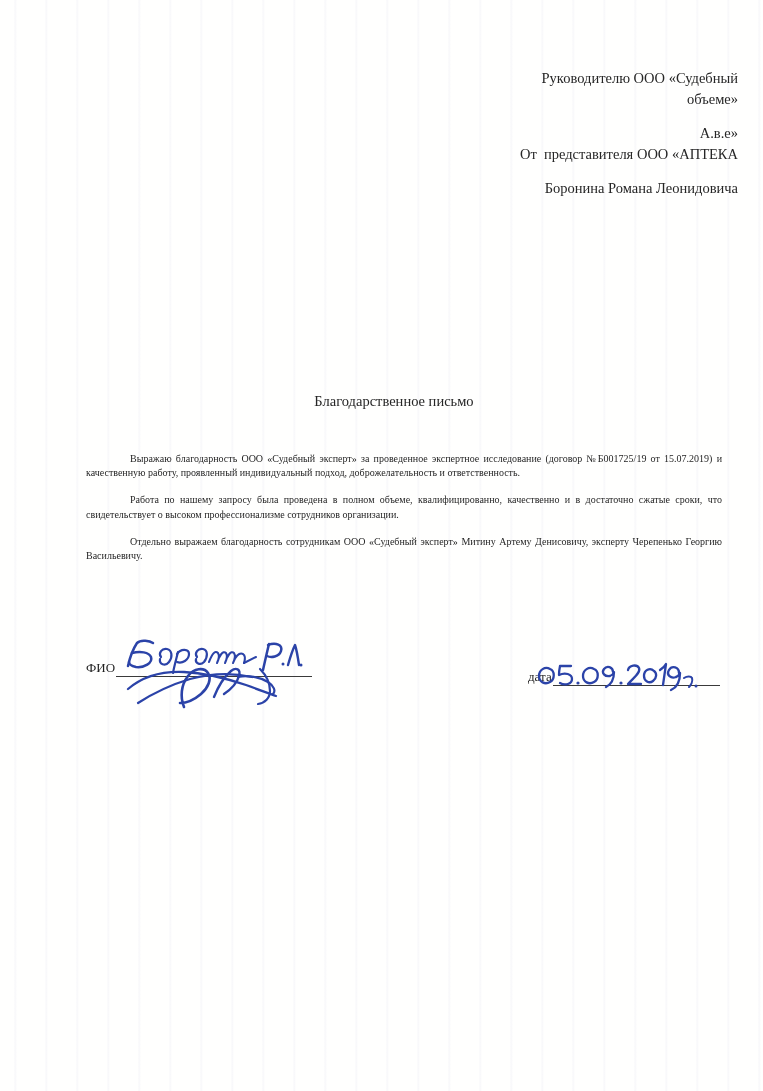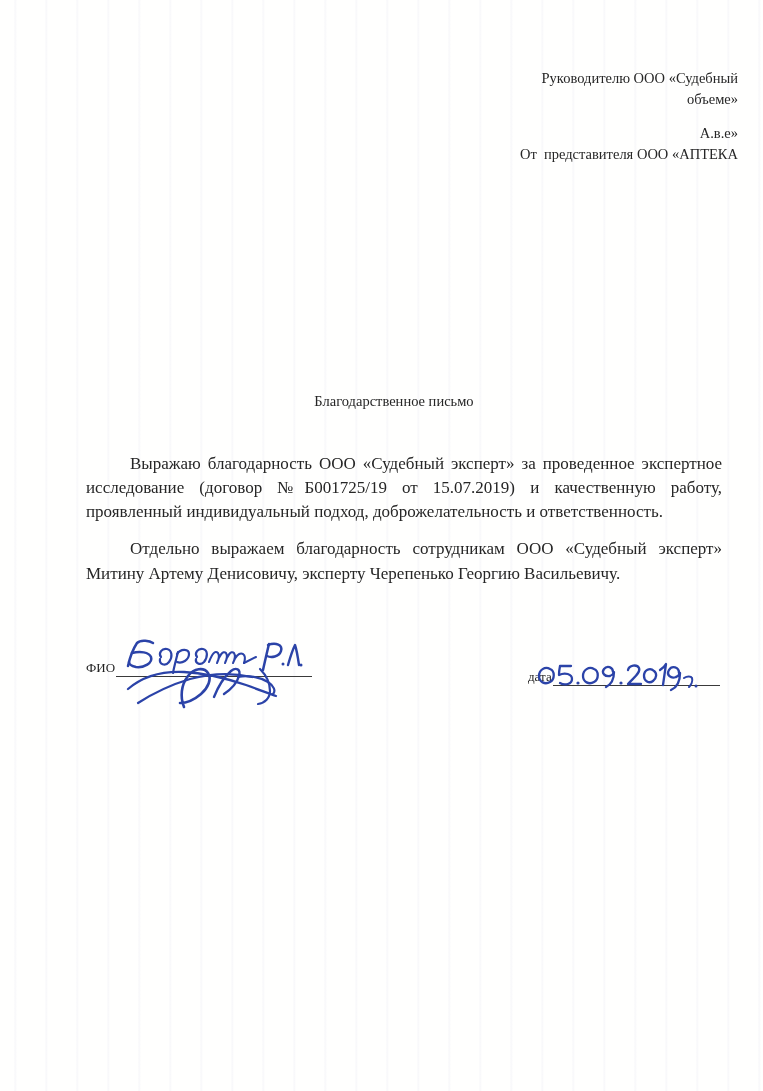--- a/index.html
+++ b/index.html
@@ -69,21 +69,21 @@
     padding-left: 25px;
     box-sizing: border-box;
   }
 
   
   .body-copy {
     position: absolute;
     left: 86px;
     top: 452px;
     width: 636px;
-    font-size: 17px;
+    font-size: 10px;
     line-height: 1.42;
     text-align: justify;
   }
   .body-copy p {
     margin: 0 0 13px 0;
     text-indent: 44px;
   }
   .body-copy p:last-child {
     margin-bottom: 0;
   }
@@ -148,27 +148,31 @@
     <div class="addressee-block">
       <span class="addressee-line">Руководителю ООО «Судебный</span>
       <span class="addressee-line">объеме»</span>
     </div>
 
     <div class="addressee-block">
       <span class="addressee-line">А.в.е»</span>
       <span class="addressee-line">От  представителя ООО «АПТЕКА</span>
     </div>
 
+    <div class="addressee-block">
+      <span class="addressee-line">Боронина Романа Леонидовича</span>
+    </div>
 
   </div>
 
   <div class="doc-title">Благодарственное письмо</div>
 
   <div class="body-copy">
     <p>Выражаю благодарность ООО «Судебный эксперт» за проведенное экспертное исследование (договор №Б001725/19 от 15.07.2019) и качественную работу, проявленный индивидуальный подход, доброжелательность и ответственность.</p>
+    <p>Работа по нашему запросу была проведена в полном объеме, квалифицированно, качественно и в достаточно сжатые сроки, что свидетельствует о высоком профессионализме сотрудников организации.</p>
     <p>Отдельно выражаем благодарность сотрудникам ООО «Судебный эксперт» Митину Артему Денисовичу, эксперту Черепенько Георгию Васильевичу.</p>
   </div>
 
   <div class="signature-zone">
 
     <div class="field" id="field-fio">
       <span class="field-label">ФИО</span>
       <span class="field-rule"></span>
     </div>
 

